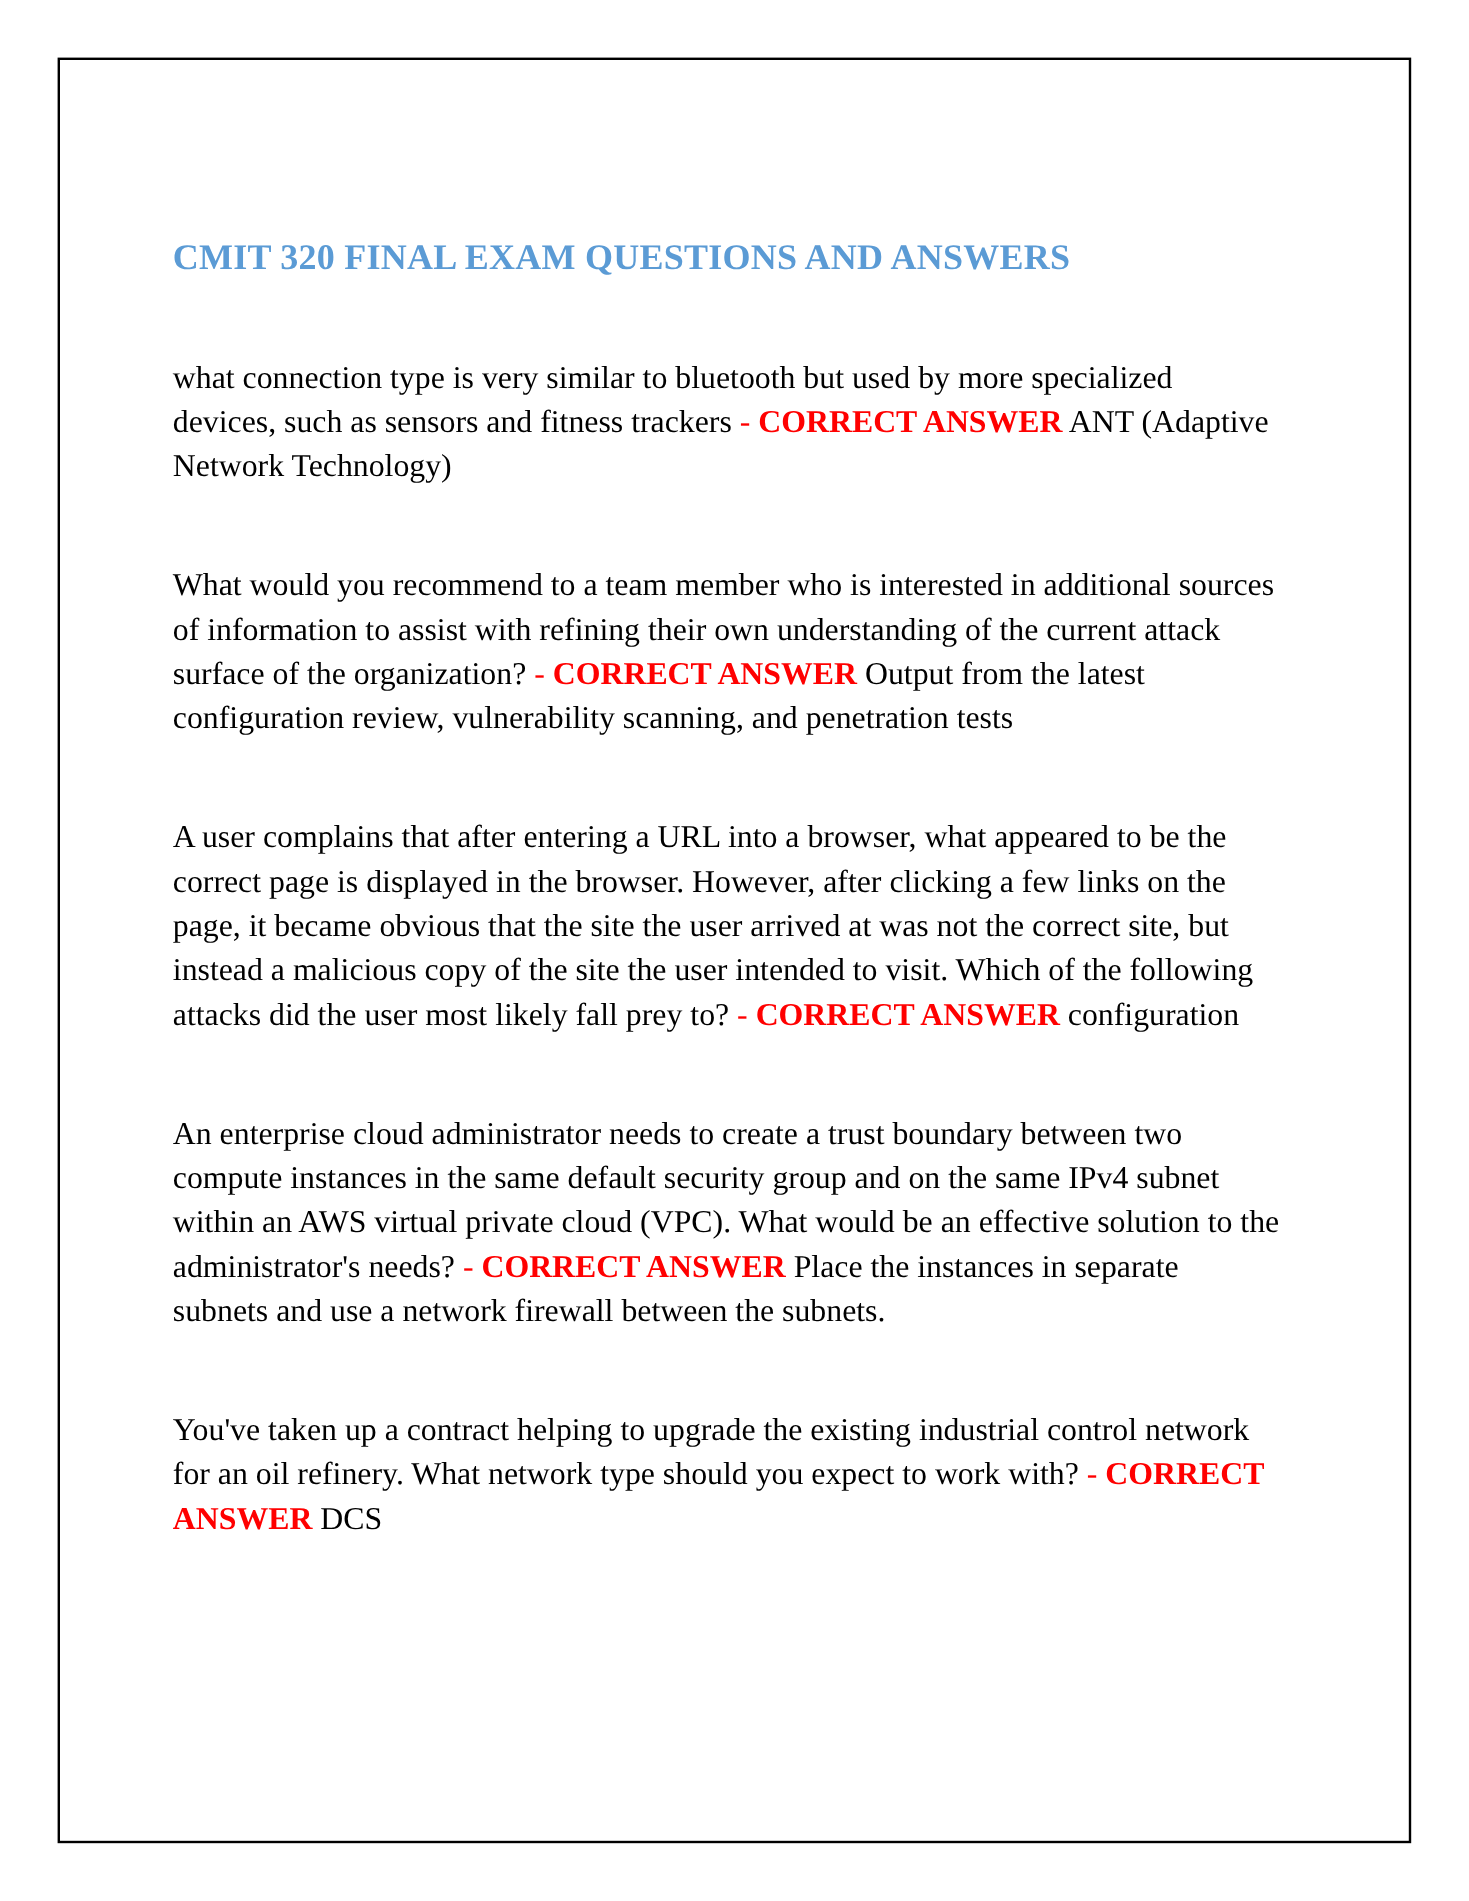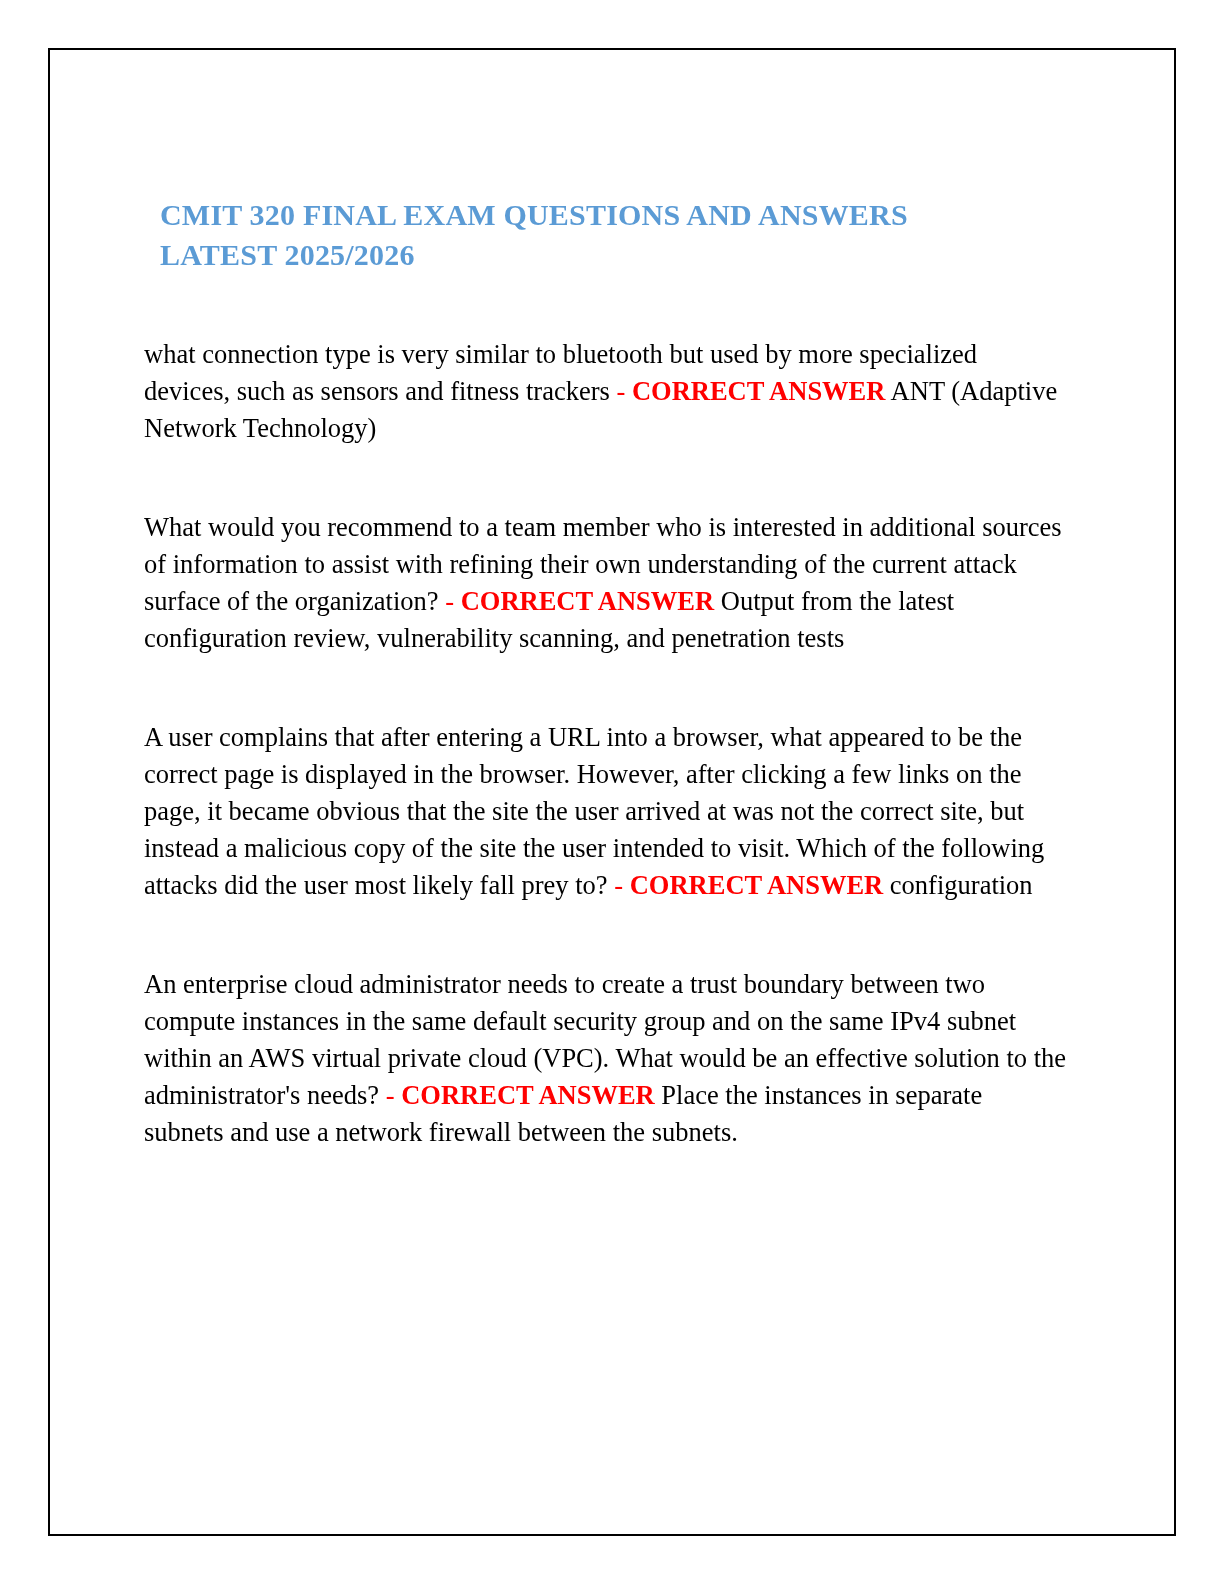--- a/index.html
+++ b/index.html
@@ -29,21 +29,21 @@
     padding: 145px 94px 0 94px;
   }
   .doc-title {
     margin: 0 0 61px 0;
     font-size: 30px;
     line-height: 40px;
     font-weight: bold;
     color: #5b9bd5;
     letter-spacing: 0.2px;
   }
-  .title-line { display: block; margin-left: 16px; }
+  .title-line { display: block; }
   .qa {
     margin: 0 12px 62px 0;
     font-size: 26.5px;
     line-height: 37px;
     text-align: left;
   }
   .qa:last-child { margin-bottom: 0; }
   .ans-red { color: #ff0000; }
   .ans-label {
     color: #ff0000;
@@ -51,21 +51,20 @@
   }
 </style>
 </head>
 <body>
 
 <div class="page-frame">
   <div class="content">
 
     <h1 class="doc-title">
       <span class="title-line">CMIT 320 FINAL EXAM QUESTIONS AND ANSWERS</span>
-      <span class="title-line">LATEST 2025/2026</span>
     </h1>
 
     <p class="qa">
       <span>what connection type is very similar to bluetooth but used by more specialized devices, such as sensors and fitness trackers</span>
       <span class="ans-red">-</span>
       <span class="ans-label">CORRECT ANSWER</span>
       <span>ANT (Adaptive Network Technology)</span>
     </p>
 
     <p class="qa">
@@ -82,15 +81,21 @@
       <span>configuration</span>
     </p>
 
     <p class="qa">
       <span>An enterprise cloud administrator needs to create a trust boundary between two compute instances in the same default security group and on the same IPv4 subnet within an AWS virtual private cloud (VPC). What would be an effective solution to the administrator's needs?</span>
       <span class="ans-red">-</span>
       <span class="ans-label">CORRECT ANSWER</span>
       <span>Place the instances in separate subnets and use a network firewall between the subnets.</span>
     </p>
 
+    <p class="qa">
+      <span>You've taken up a contract helping to upgrade the existing industrial control network for an oil refinery. What network type should you expect to work with?</span>
+      <span class="ans-red">-</span>
+      <span class="ans-label">CORRECT ANSWER</span>
+      <span>DCS</span>
+    </p>
 
   </div>
 </div>
 
 </body></html>

